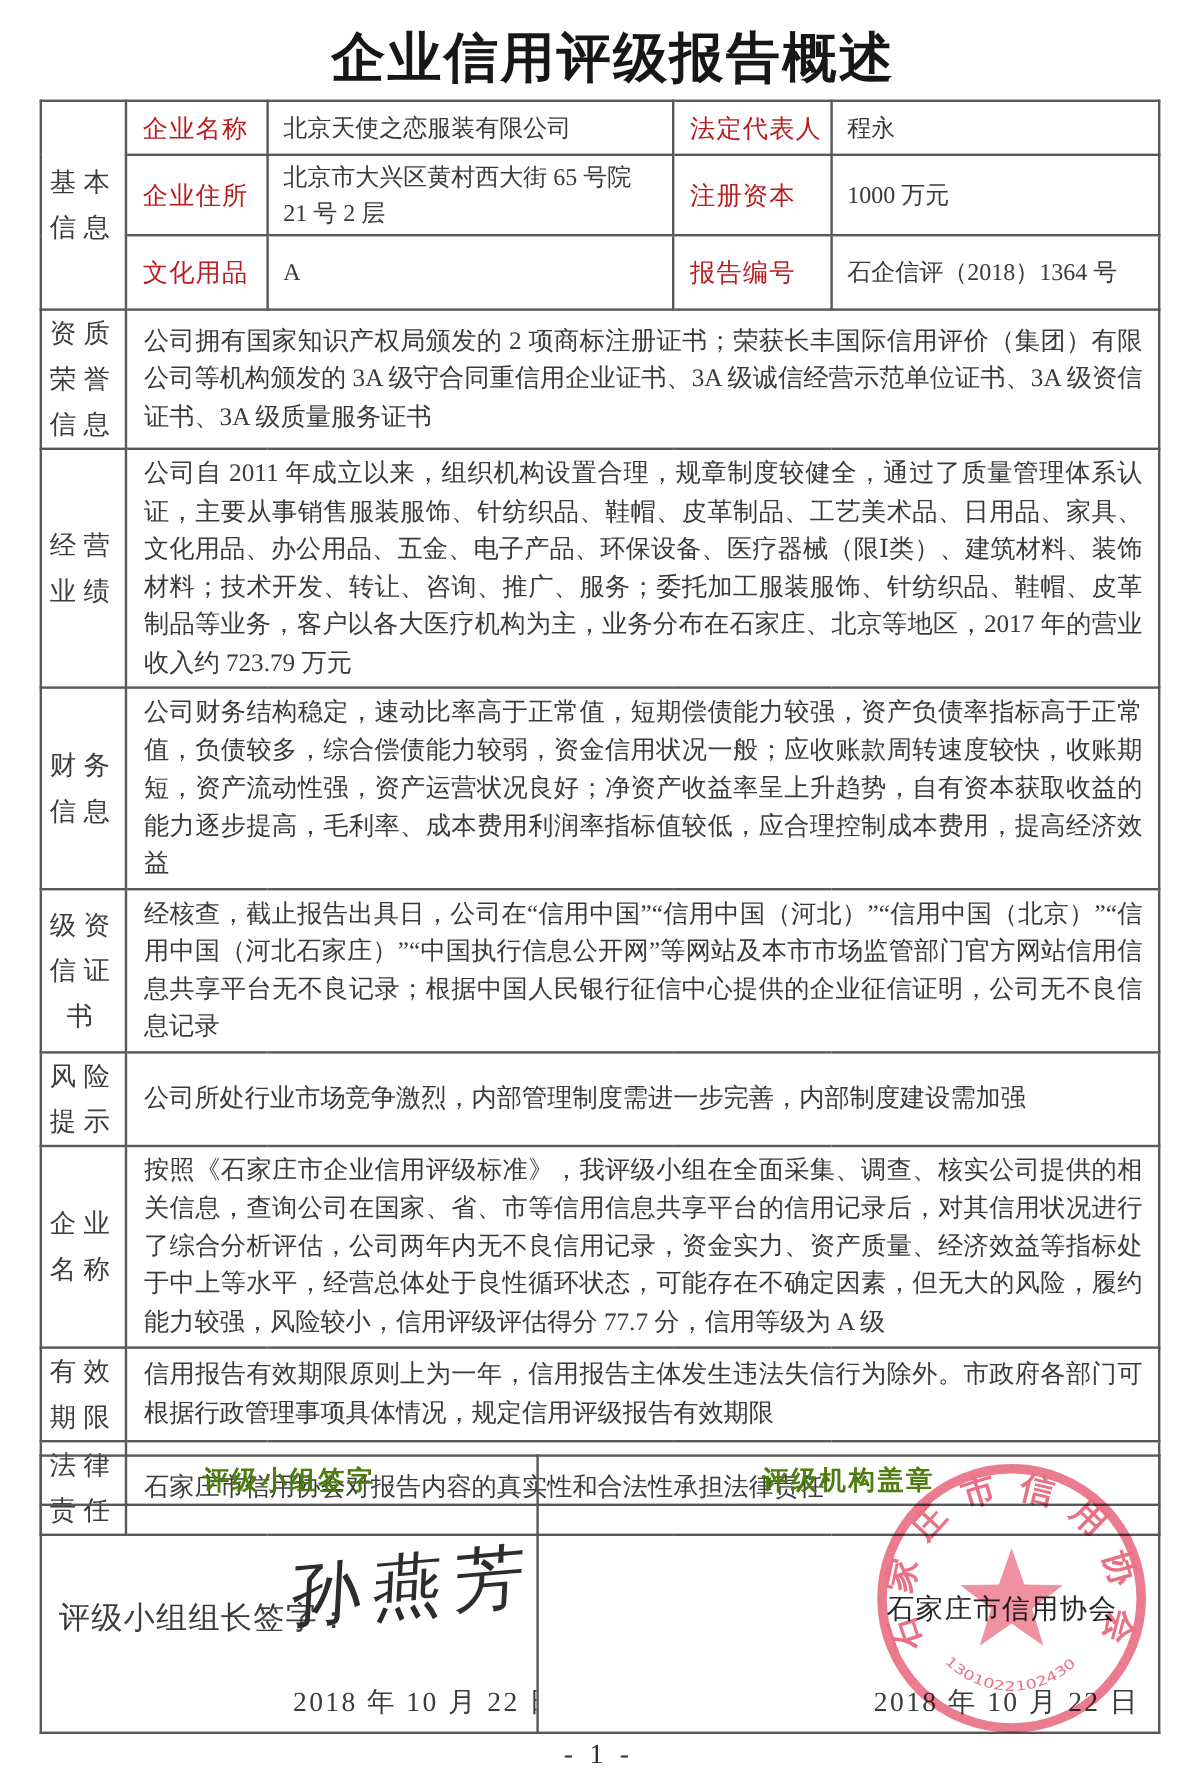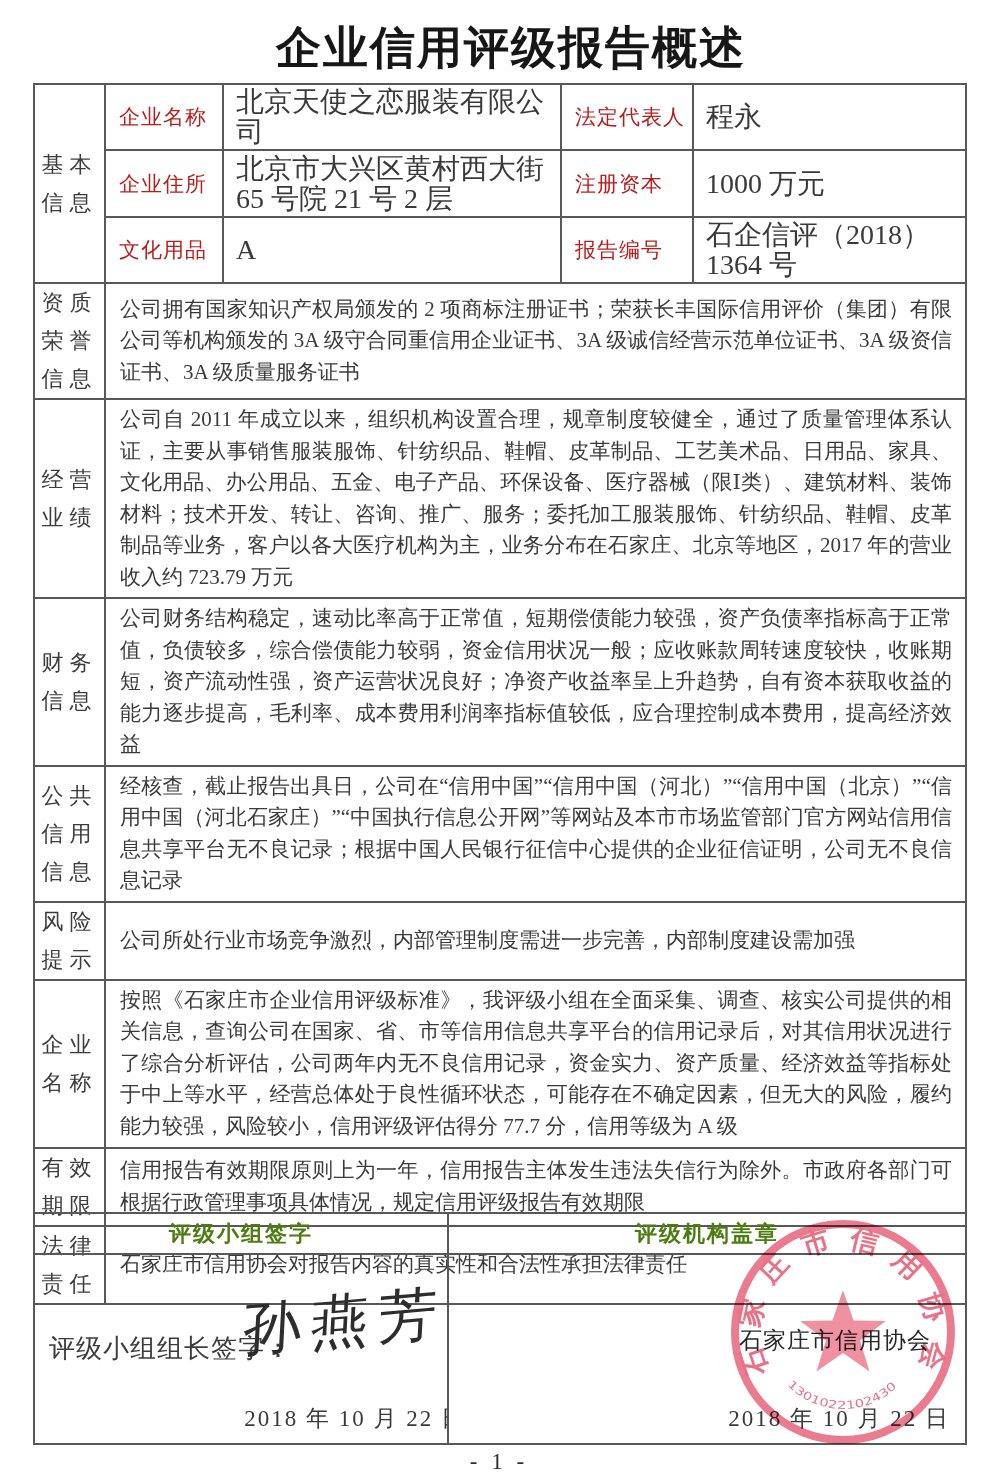--- a/index.html
+++ b/index.html
@@ -38,21 +38,21 @@
     padding:0 6px;
     color:#3c3c3c;
   }
   td.f-label {
     font-size:21px;
     padding:0 4px 0 13px;
     letter-spacing:1px;
     color:#b91c1c;
   }
   td.f-value {
-    font-size:28px;
+    font-size:20px;
     line-height:30px;
     padding:2px 10px 2px 12px;
     color:#3a3a3a;
   }
   td.sec-content {
     font-size:21px;
     line-height:31.5px;
     padding:4px 13px 4px 14px;
     text-align:justify;
     color:#3a3a3a;
@@ -144,21 +144,21 @@
   </tr>
   <tr style="height:190px">
     <td class="sec-label">经营业绩</td>
     <td class="sec-content" colspan="4">公司自 2011 年成立以来，组织机构设置合理，规章制度较健全，通过了质量管理体系认证，主要从事销售服装服饰、针纺织品、鞋帽、皮革制品、工艺美术品、日用品、家具、文化用品、办公用品、五金、电子产品、环保设备、医疗器械（限Ⅰ类）、建筑材料、装饰材料；技术开发、转让、咨询、推广、服务；委托加工服装服饰、针纺织品、鞋帽、皮革制品等业务，客户以各大医疗机构为主，业务分布在石家庄、北京等地区，2017 年的营业收入约 723.79 万元</td>
   </tr>
   <tr style="height:167px">
     <td class="sec-label">财务信息</td>
     <td class="sec-content" colspan="4">公司财务结构稳定，速动比率高于正常值，短期偿债能力较强，资产负债率指标高于正常值，负债较多，综合偿债能力较弱，资金信用状况一般；应收账款周转速度较快，收账期短，资产流动性强，资产运营状况良好；净资产收益率呈上升趋势，自有资本获取收益的能力逐步提高，毛利率、成本费用利润率指标值较低，应合理控制成本费用，提高经济效益</td>
   </tr>
   <tr style="height:130px">
-    <td class="sec-label">公共信用信息</td>
+    <td class="sec-label">级资信证书</td>
     <td class="sec-content" colspan="4">经核查，截止报告出具日，公司在“信用中国”“信用中国（河北）”“信用中国（北京）”“信用中国（河北石家庄）”“中国执行信息公开网”等网站及本市市场监管部门官方网站信用信息共享平台无不良记录；根据中国人民银行征信中心提供的企业征信证明，公司无不良信息记录</td>
   </tr>
   <tr style="height:64px">
     <td class="sec-label">风险提示</td>
     <td class="sec-content" colspan="4">公司所处行业市场竞争激烈，内部管理制度需进一步完善，内部制度建设需加强</td>
   </tr>
   <tr style="height:168px">
     <td class="sec-label">企业名称</td>
     <td class="sec-content" colspan="4">按照《石家庄市企业信用评级标准》，我评级小组在全面采集、调查、核实公司提供的相关信息，查询公司在国家、省、市等信用信息共享平台的信用记录后，对其信用状况进行了综合分析评估，公司两年内无不良信用记录，资金实力、资产质量、经济效益等指标处于中上等水平，经营总体处于良性循环状态，可能存在不确定因素，但无大的风险，履约能力较强，风险较小，信用评级评估得分 77.7 分，信用等级为 A 级</td>
   </tr>

